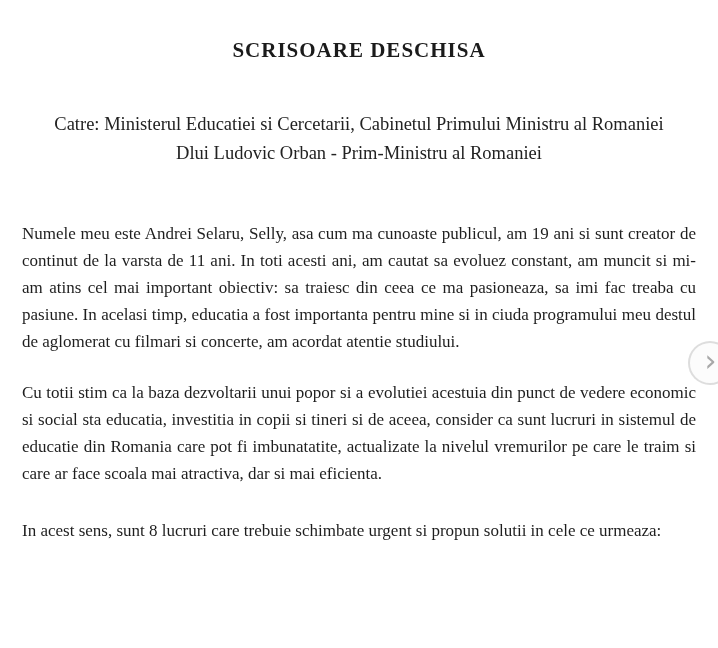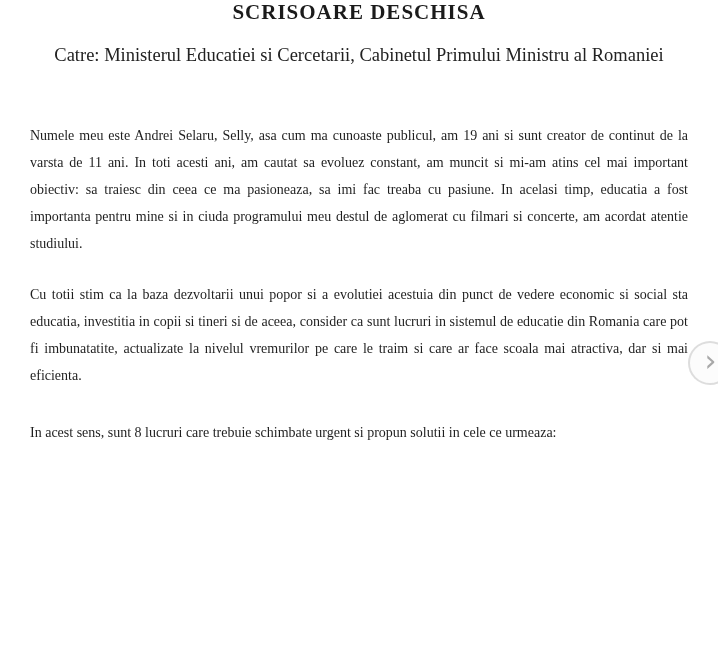--- a/index.html
+++ b/index.html
@@ -11,39 +11,40 @@
     position: relative;
     width: 718px;
     height: 648px;
     background: #ffffff;
     overflow: hidden;
     font-family: "Liberation Serif", serif;
     color: #1e1e1e;
   }
   .letter-title {
     margin: 0;
+    padding-top: 38px;
     text-align: center;
     font-size: 21px;
     font-weight: 600;
     letter-spacing: 1px;
     color: #1b1b1b;
   }
   .recipients {
-    margin-top: 16px;
+    margin-top: 47px;
     text-align: center;
     font-size: 18.5px;
     line-height: 29px;
     color: #222222;
   }
   .letter-body {
     margin: 0 14px;
   }
   .letter-body p {
-    margin: 16px;
-    font-size: 14px;
+    margin: 8px;
+    font-size: 17px;
     line-height: 27px;
     text-align: justify;
     color: #1e1e1e;
   }
   .para-1 { margin-top: 52px !important; }
   .para-2 { margin-top: 24px !important; }
   .para-3 { margin-top: 30px !important; }
   .carousel-next {
     position: absolute;
     top: 341px;
@@ -71,20 +72,21 @@
 </style>
 </head>
 <body>
 
 <div class="page">
 
   <h1 class="letter-title">SCRISOARE DESCHISA</h1>
 
   <div class="recipients">
     <div>Catre: Ministerul Educatiei si Cercetarii, Cabinetul Primului Ministru al Romaniei</div>
+    <div>Dlui Ludovic Orban - Prim-Ministru al Romaniei</div>
   </div>
 
   <div class="letter-body">
     <p class="para-1">Numele meu este Andrei Selaru, Selly, asa cum ma cunoaste publicul, am 19 ani si sunt creator de continut de la varsta de 11 ani. In toti acesti ani, am cautat sa evoluez constant, am muncit si mi-am atins cel mai important obiectiv: sa traiesc din ceea ce ma pasioneaza, sa imi fac treaba cu pasiune. In acelasi timp, educatia a fost importanta pentru mine si in ciuda programului meu destul de aglomerat cu filmari si concerte, am acordat atentie studiului.</p>
     <p class="para-2">Cu totii stim ca la baza dezvoltarii unui popor si a evolutiei acestuia din punct de vedere economic si social sta educatia, investitia in copii si tineri si de aceea, consider ca sunt lucruri in sistemul de educatie din Romania care pot fi imbunatatite, actualizate la nivelul vremurilor pe care le traim si care ar face scoala mai atractiva, dar si mai eficienta.</p>
     <p class="para-3">In acest sens, sunt 8 lucruri care trebuie schimbate urgent si propun solutii in cele ce urmeaza:</p>
   </div>
 
   <button class="carousel-next">
     <span class="chevron">›</span>

